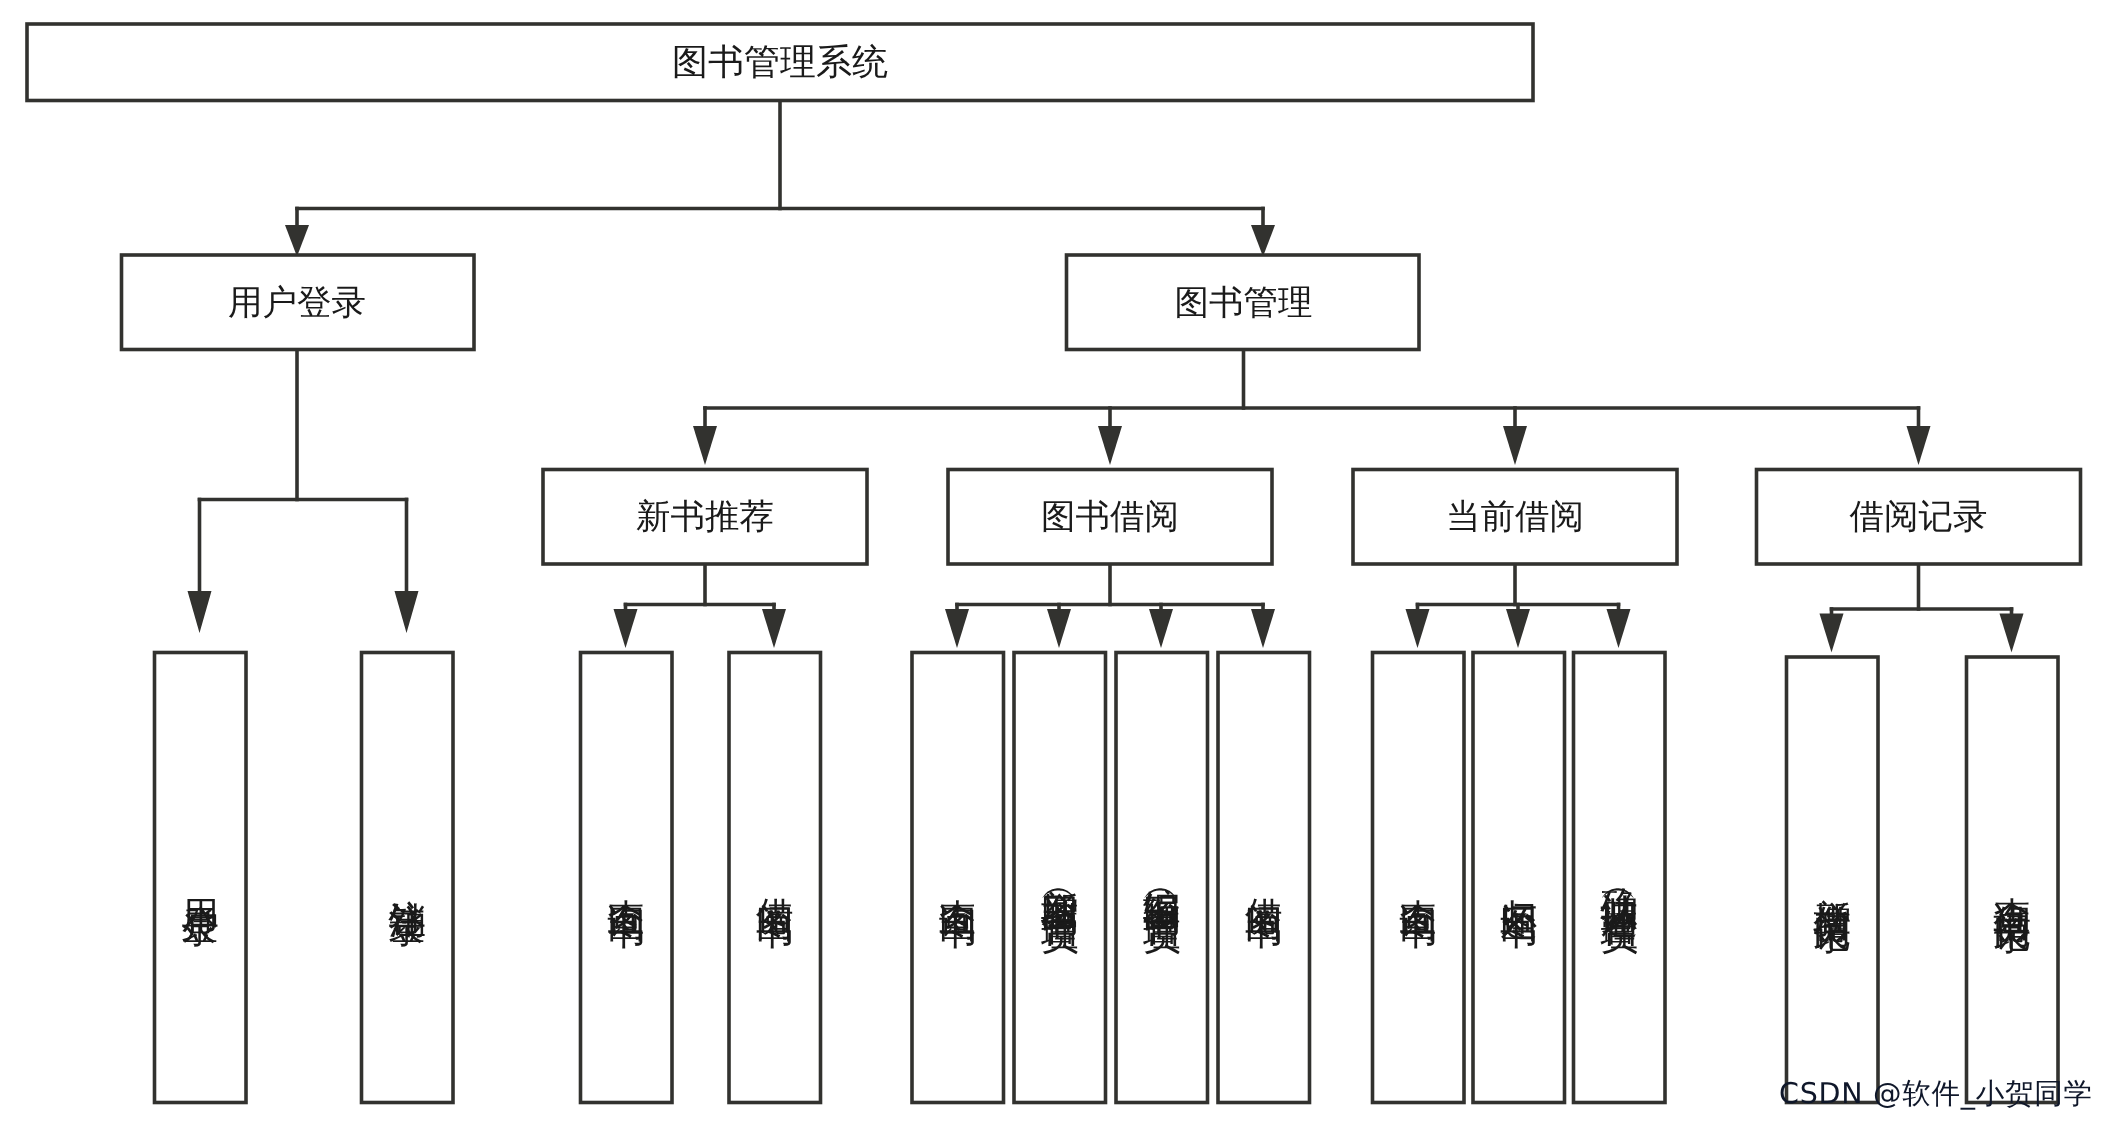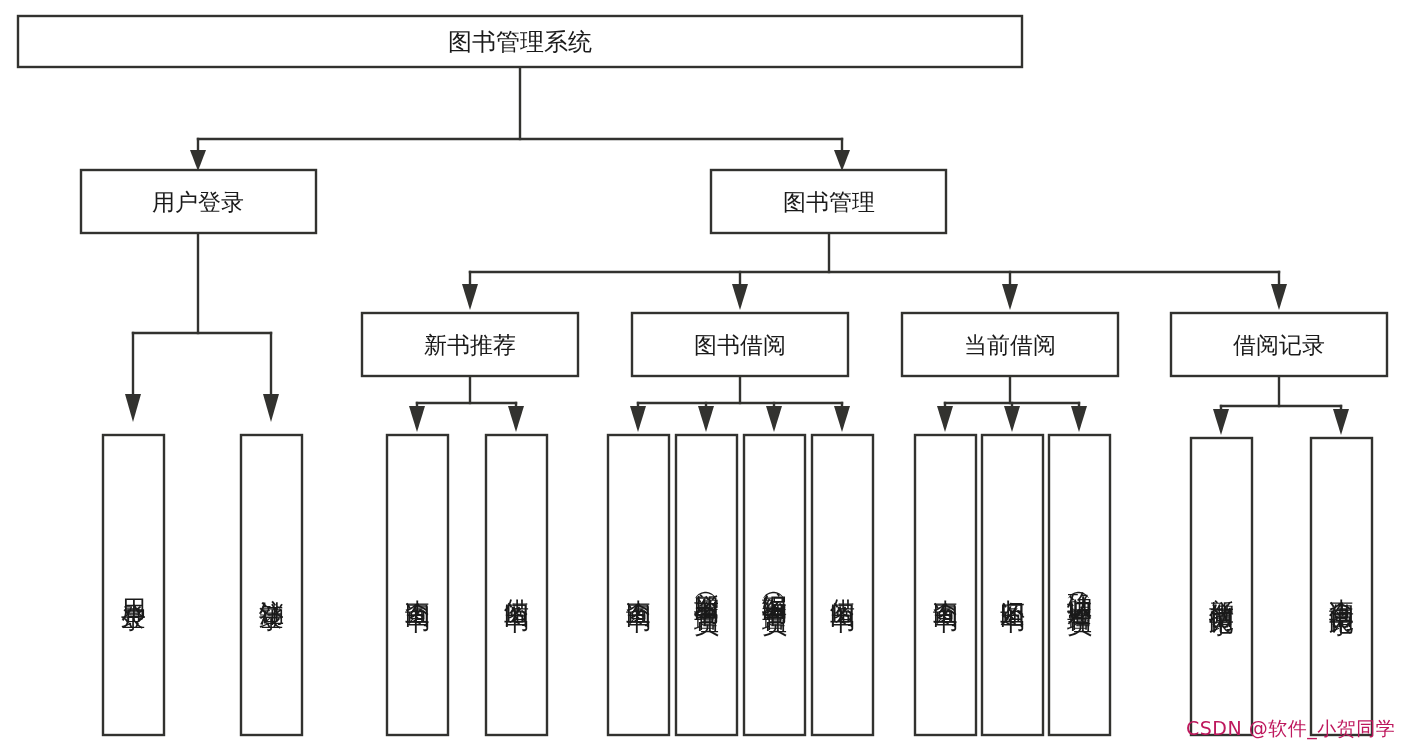--- a/index.html
+++ b/index.html
@@ -66,21 +66,21 @@
     justify-content: center;
     white-space: nowrap;
     pointer-events: none;
   }
   .watermark {
     position: absolute;
     left: 1186px;
     top: 716px;
     font-family: "DejaVu Sans", "Liberation Sans", sans-serif;
     font-size: 19px;
-    color: #be185d;
+    color: #0f172a;
     white-space: nowrap;
     letter-spacing: 0.5px;
   }
 </style>
 </head>
 <body>
 
 <div id="chart-root">
 
   <svg class="flow" viewBox="0 0 1405 747" xmlns="http://www.w3.org/2000/svg">

